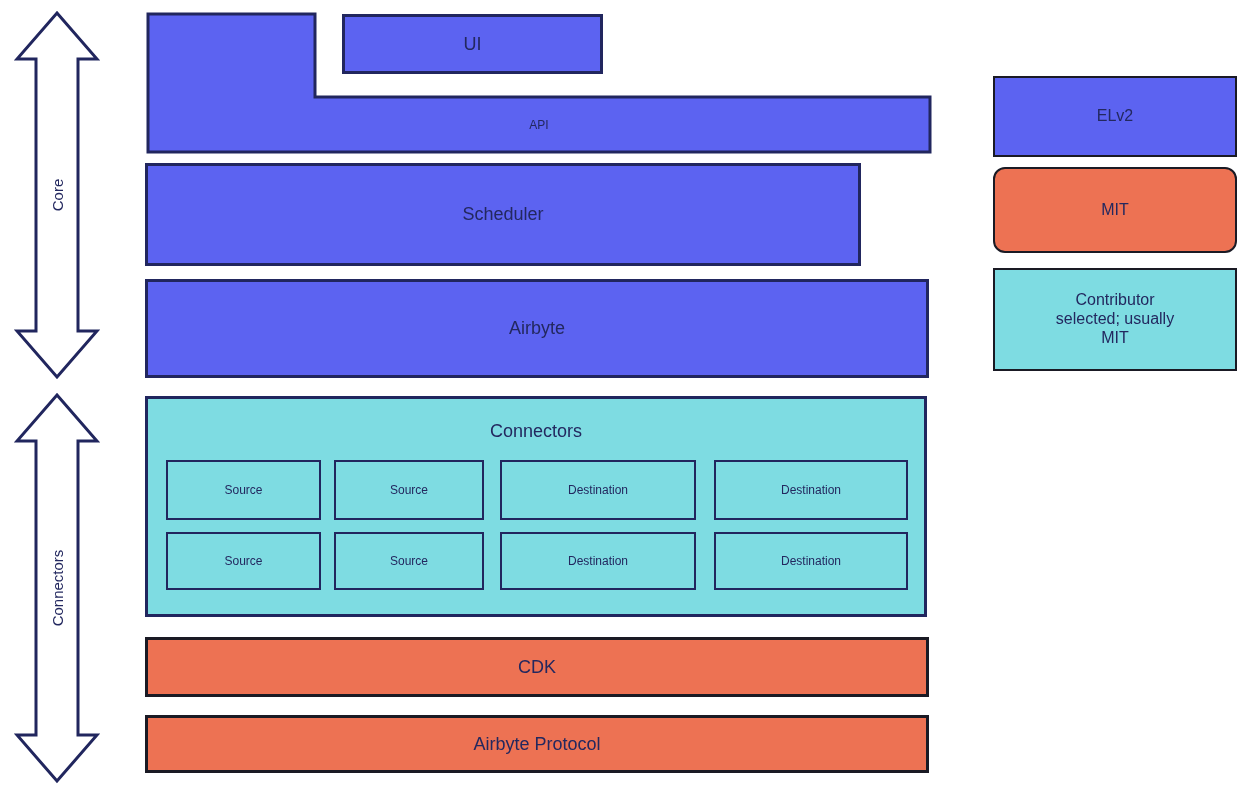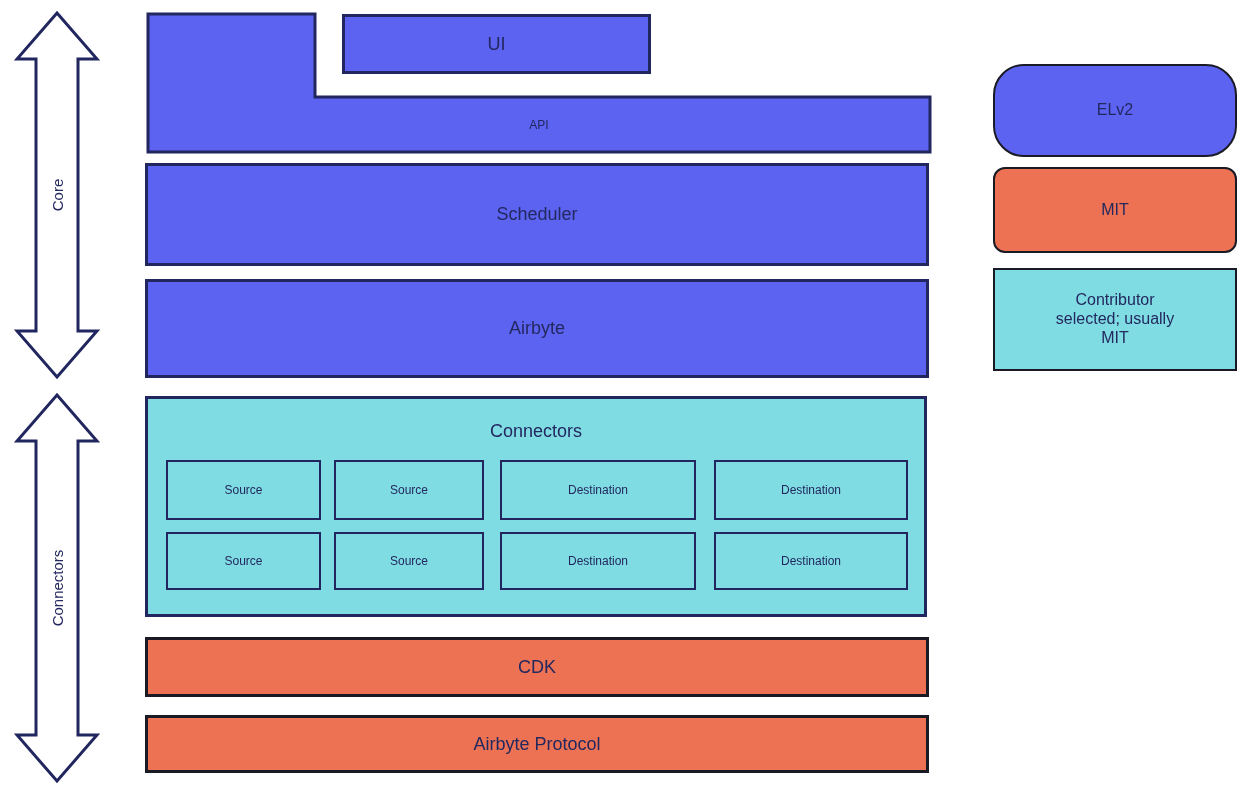--- a/index.html
+++ b/index.html
@@ -98,24 +98,24 @@
     <span class="arrow-label">Connectors</span>
   </div>
 
   <div class="api-shape">
     <svg width="788" height="144" viewBox="0 0 788 144">
       <polygon points="3,3 170,3 170,86 785,86 785,141 3,141" fill="var(--blue)" stroke="var(--outline)" stroke-width="3" stroke-linejoin="miter"></polygon>
     </svg>
     <div class="api-label">API</div>
   </div>
 
-  <div class="box blue" style="left:342px; top:14px; width:309px; height:60px;">UI</div>
+  <div class="box blue" style="left:342px; top:14px; width:261px; height:60px;">UI</div>
 
 
-  <div class="box blue" style="left:145px; top:163px; width:784px; height:103px;">Scheduler</div>
+  <div class="box blue" style="left:145px; top:163px; width:716px; height:103px;">Scheduler</div>
 
   <div class="box blue" style="left:145px; top:279px; width:784px; height:99px;">Airbyte</div>
 
   <div class="box teal" style="left:145px; top:396px; width:782px; height:221px;">
     <div class="connectors-title">Connectors</div>
 
     <div class="cell" style="left:18px;  top:61px;  width:155px; height:60px;">Source</div>
     <div class="cell" style="left:186px; top:61px;  width:150px; height:60px;">Source</div>
     <div class="cell" style="left:352px; top:61px;  width:196px; height:60px;">Destination</div>
     <div class="cell" style="left:566px; top:61px;  width:194px; height:60px;">Destination</div>
@@ -124,21 +124,21 @@
     <div class="cell" style="left:186px; top:133px; width:150px; height:58px;">Source</div>
     <div class="cell" style="left:352px; top:133px; width:196px; height:58px;">Destination</div>
     <div class="cell" style="left:566px; top:133px; width:194px; height:58px;">Destination</div>
   </div>
 
   <div class="box orange dark-border" style="left:145px; top:637px; width:784px; height:60px;">CDK</div>
 
   <div class="box orange dark-border" style="left:145px; top:715px; width:784px; height:58px;">Airbyte Protocol</div>
 
   <div>
-    <div class="legend-item blue thin-border" style="top:64px; height:93px;border-radius:31px;">
+    <div class="legend-item blue thin-border" style="top:76px; height:81px;">
       <span class="wrap">ELv2</span>
     </div>
     <div class="legend-item orange thin-border" style="top:167px; height:86px;border-radius:12px;">
       <span class="wrap">MIT</span>
     </div>
     <div class="legend-item teal thin-border" style="top:268px; height:103px;">
       <span class="wrap">Contributor selected; usually MIT</span>
     </div>
   </div>
 

